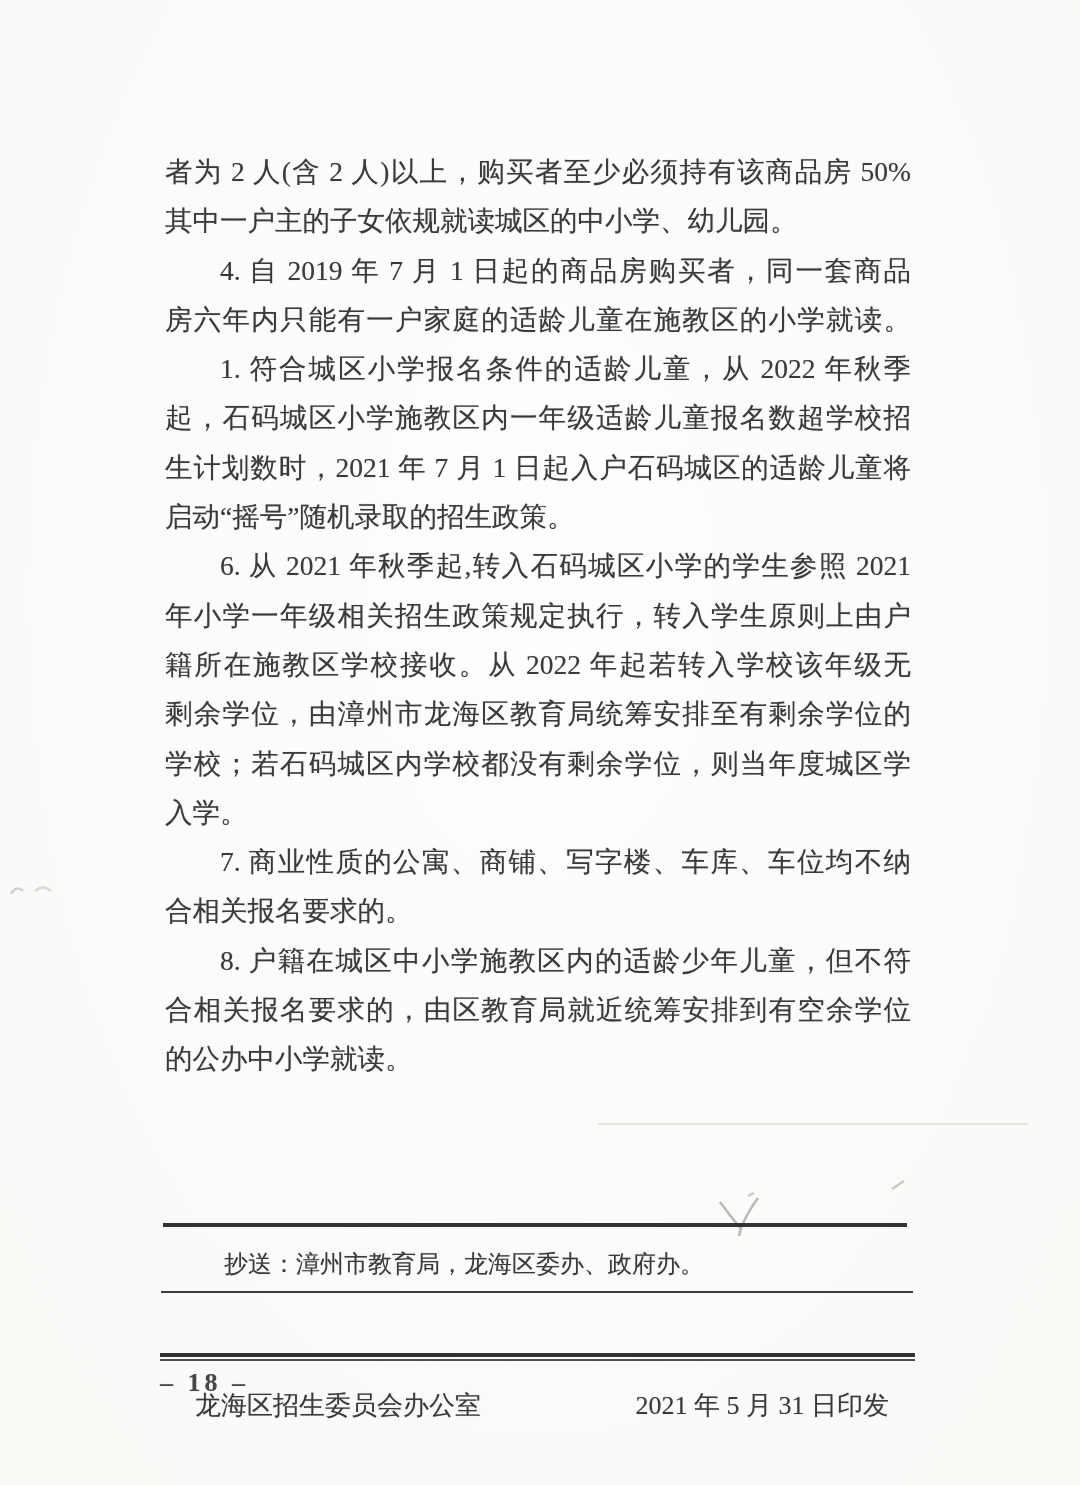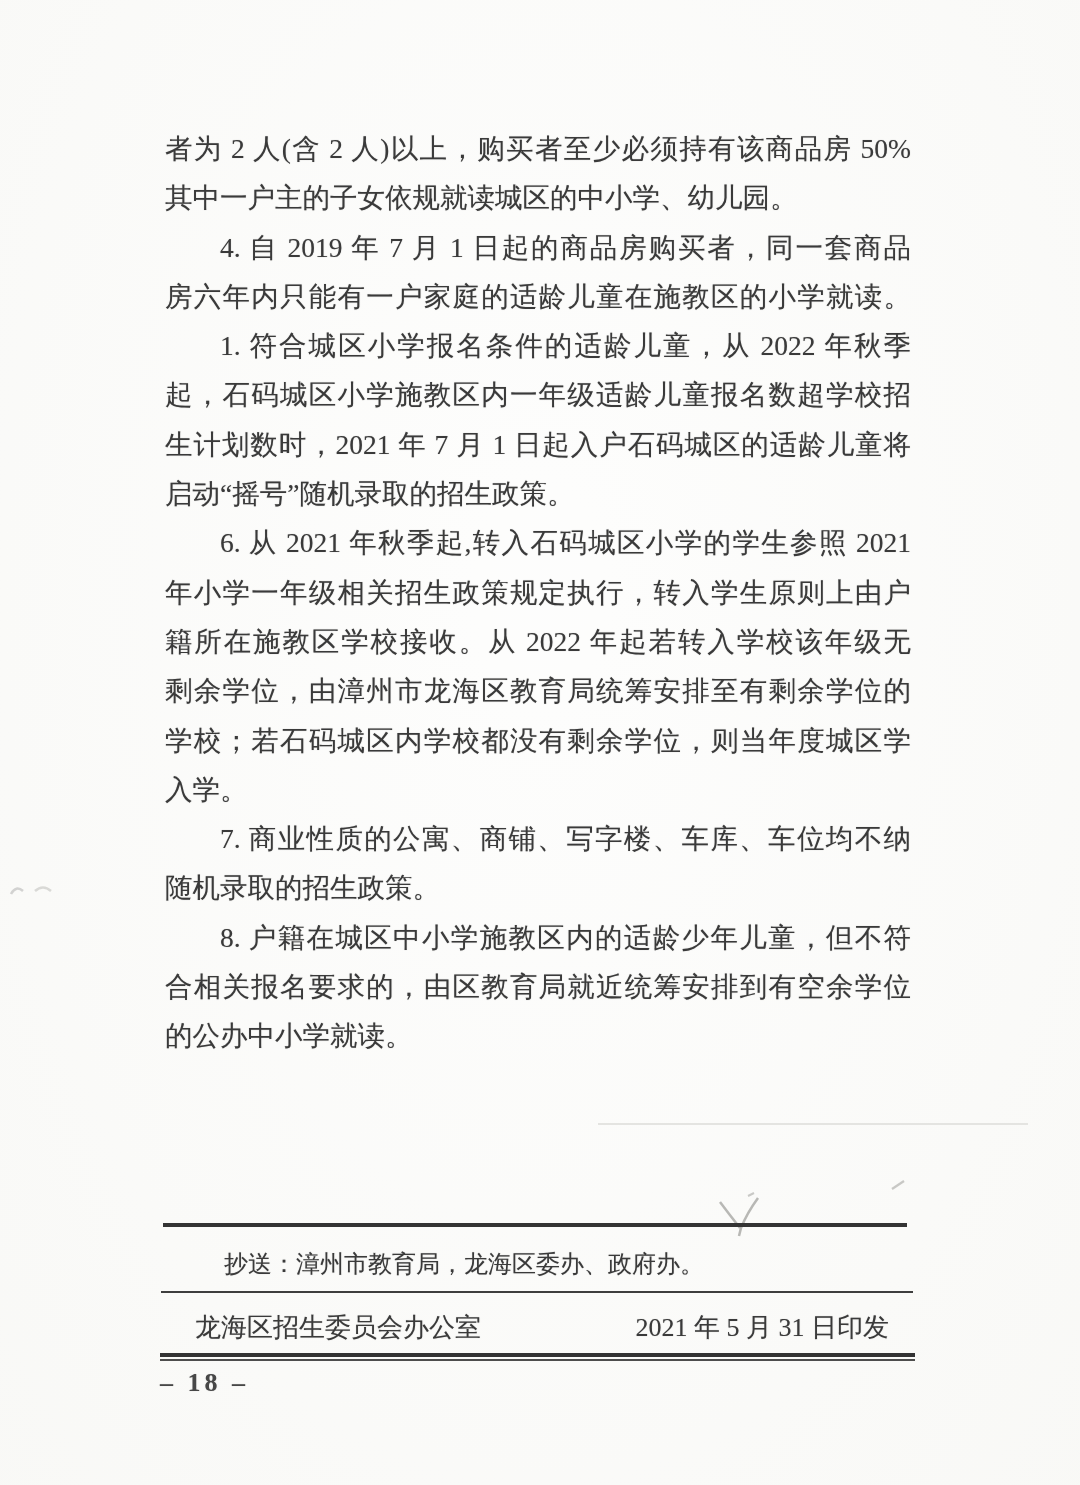--- a/index.html
+++ b/index.html
@@ -8,21 +8,21 @@
     background:#fbfbf9;
     font-family:"Liberation Serif","DejaVu Serif",serif;
     color:#3a3a3a;
     overflow:hidden;
     position:relative;
   }
   .page{position:absolute;inset:0;background:
     radial-gradient(ellipse at 50% 40%, rgba(255,255,255,.6), rgba(244,244,241,.35));}
   
   .body-text{
-    position:absolute;left:165px;top:124px;width:746px;
+    position:absolute;left:165px;top:147px;width:746px;
     font-size:27.5px;line-height:49.3px;
     text-shadow:0 0 1px rgba(58,58,58,.38);
   }
   .bline{
     text-align:justify;
     text-align-last:justify;
     text-justify:inter-character;
   }
   .bline.short{text-align-last:left;}
   .bline.indent{text-indent:55px;}
@@ -34,21 +34,21 @@
     left:160px;top:1353px;width:755px;height:2px;
     background:transparent;border-top:4px solid #333;border-bottom:2px solid #4d4d4d;
   }
   .cc-row{
     position:absolute;left:201px;top:1246px;width:710px;
     font-size:24px;line-height:36px;
     text-shadow:0 0 1px rgba(58,58,58,.35);
     margin-left:23px;
   }
   .issuer-row{
-    position:absolute;left:195px;top:1310px;width:694px;
+    position:absolute;left:195px;top:1388px;width:694px;
     display:flex;justify-content:space-between;align-items:baseline;
     font-size:26px;line-height:36px;
     text-shadow:0 0 1px rgba(58,58,58,.35);
     gap:7px;
   }
   .page-num{
     position:absolute;left:160px;top:1366px;
     font-size:26px;line-height:34px;letter-spacing:4px;color:#474747;
     text-shadow:0 0 1px rgba(70,70,70,.3);
     font-weight:bold;
@@ -71,21 +71,21 @@
     <div class="bline">起，石码城区小学施教区内一年级适龄儿童报名数超学校招</div>
     <div class="bline">生计划数时，2021 年 7 月 1 日起入户石码城区的适龄儿童将</div>
     <div class="bline short">启动“摇号”随机录取的招生政策。</div>
     <div class="bline indent">6. 从 2021 年秋季起,转入石码城区小学的学生参照 2021</div>
     <div class="bline">年小学一年级相关招生政策规定执行，转入学生原则上由户</div>
     <div class="bline">籍所在施教区学校接收。从 2022 年起若转入学校该年级无</div>
     <div class="bline">剩余学位，由漳州市龙海区教育局统筹安排至有剩余学位的</div>
     <div class="bline">学校；若石码城区内学校都没有剩余学位，则当年度城区学</div>
     <div class="bline short">入学。</div>
     <div class="bline indent">7. 商业性质的公寓、商铺、写字楼、车库、车位均不纳</div>
-    <div class="bline short">随机录取的招生政策。</div>
+    <div class="bline short">合相关报名要求的。</div>
     <div class="bline indent">8. 户籍在城区中小学施教区内的适龄少年儿童，但不符</div>
     <div class="bline">合相关报名要求的，由区教育局就近统筹安排到有空余学位</div>
     <div class="bline short">的公办中小学就读。</div>
   </div>
 
   <svg class="artifact" style="left:8px;top:876px" width="48" height="28" viewBox="0 0 48 28">
     <path d="M3,18 q5,-9 12,-3" stroke="#bdbdbb" stroke-width="2.5" fill="none" opacity="0.65"></path>
     <path d="M27,15 q8,-7 16,0" stroke="#c3c3c0" stroke-width="2.5" fill="none" opacity="0.6"></path>
   </svg>
 

